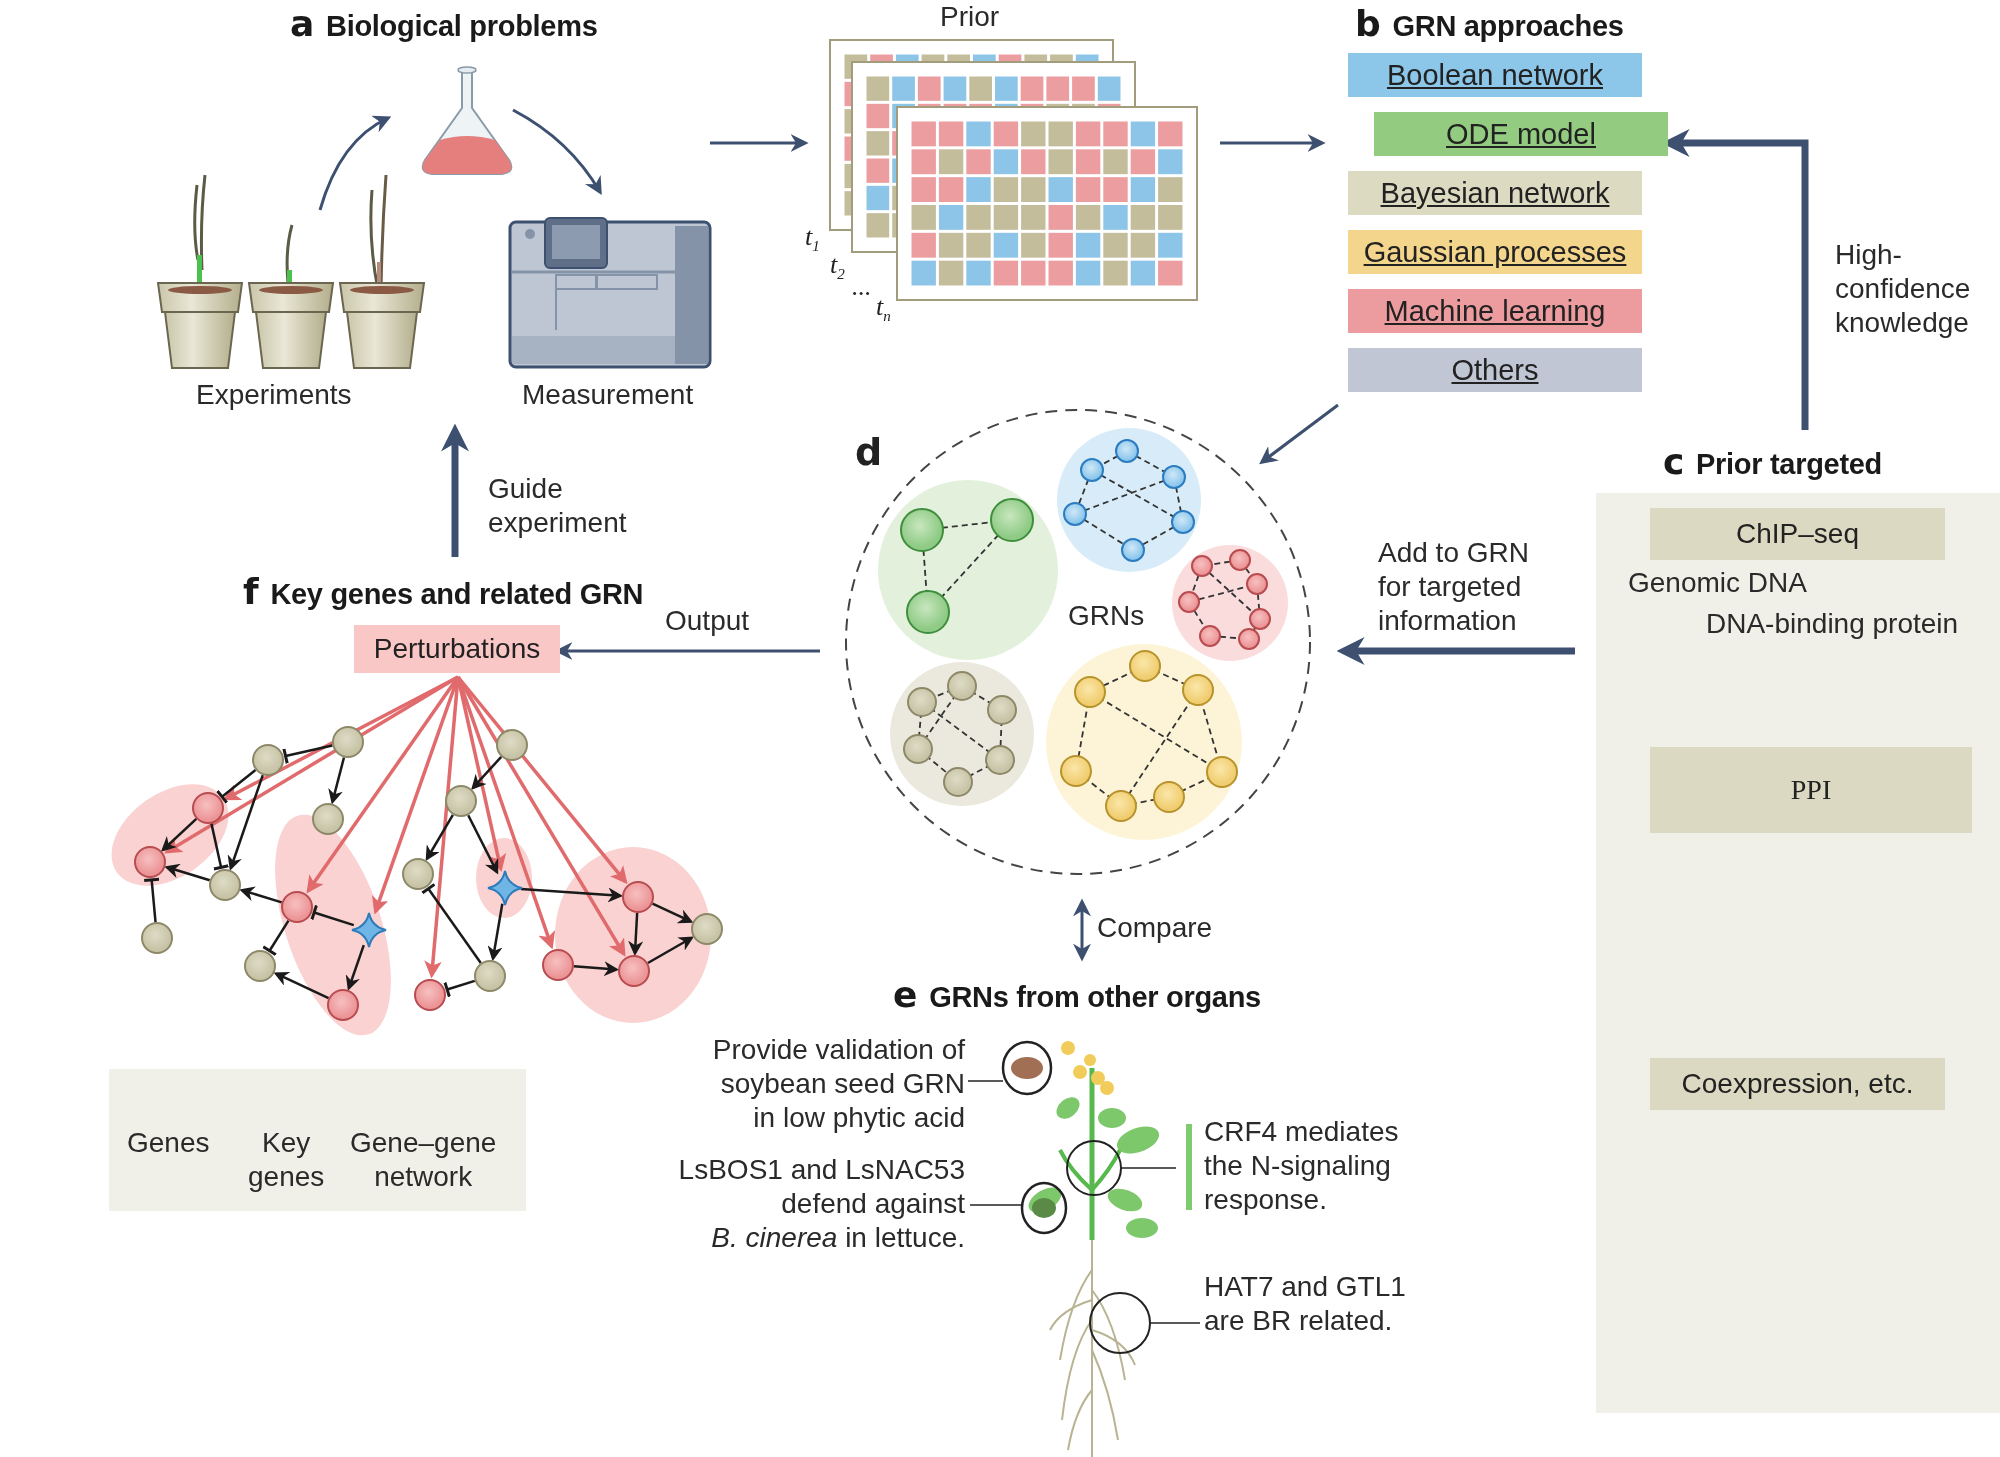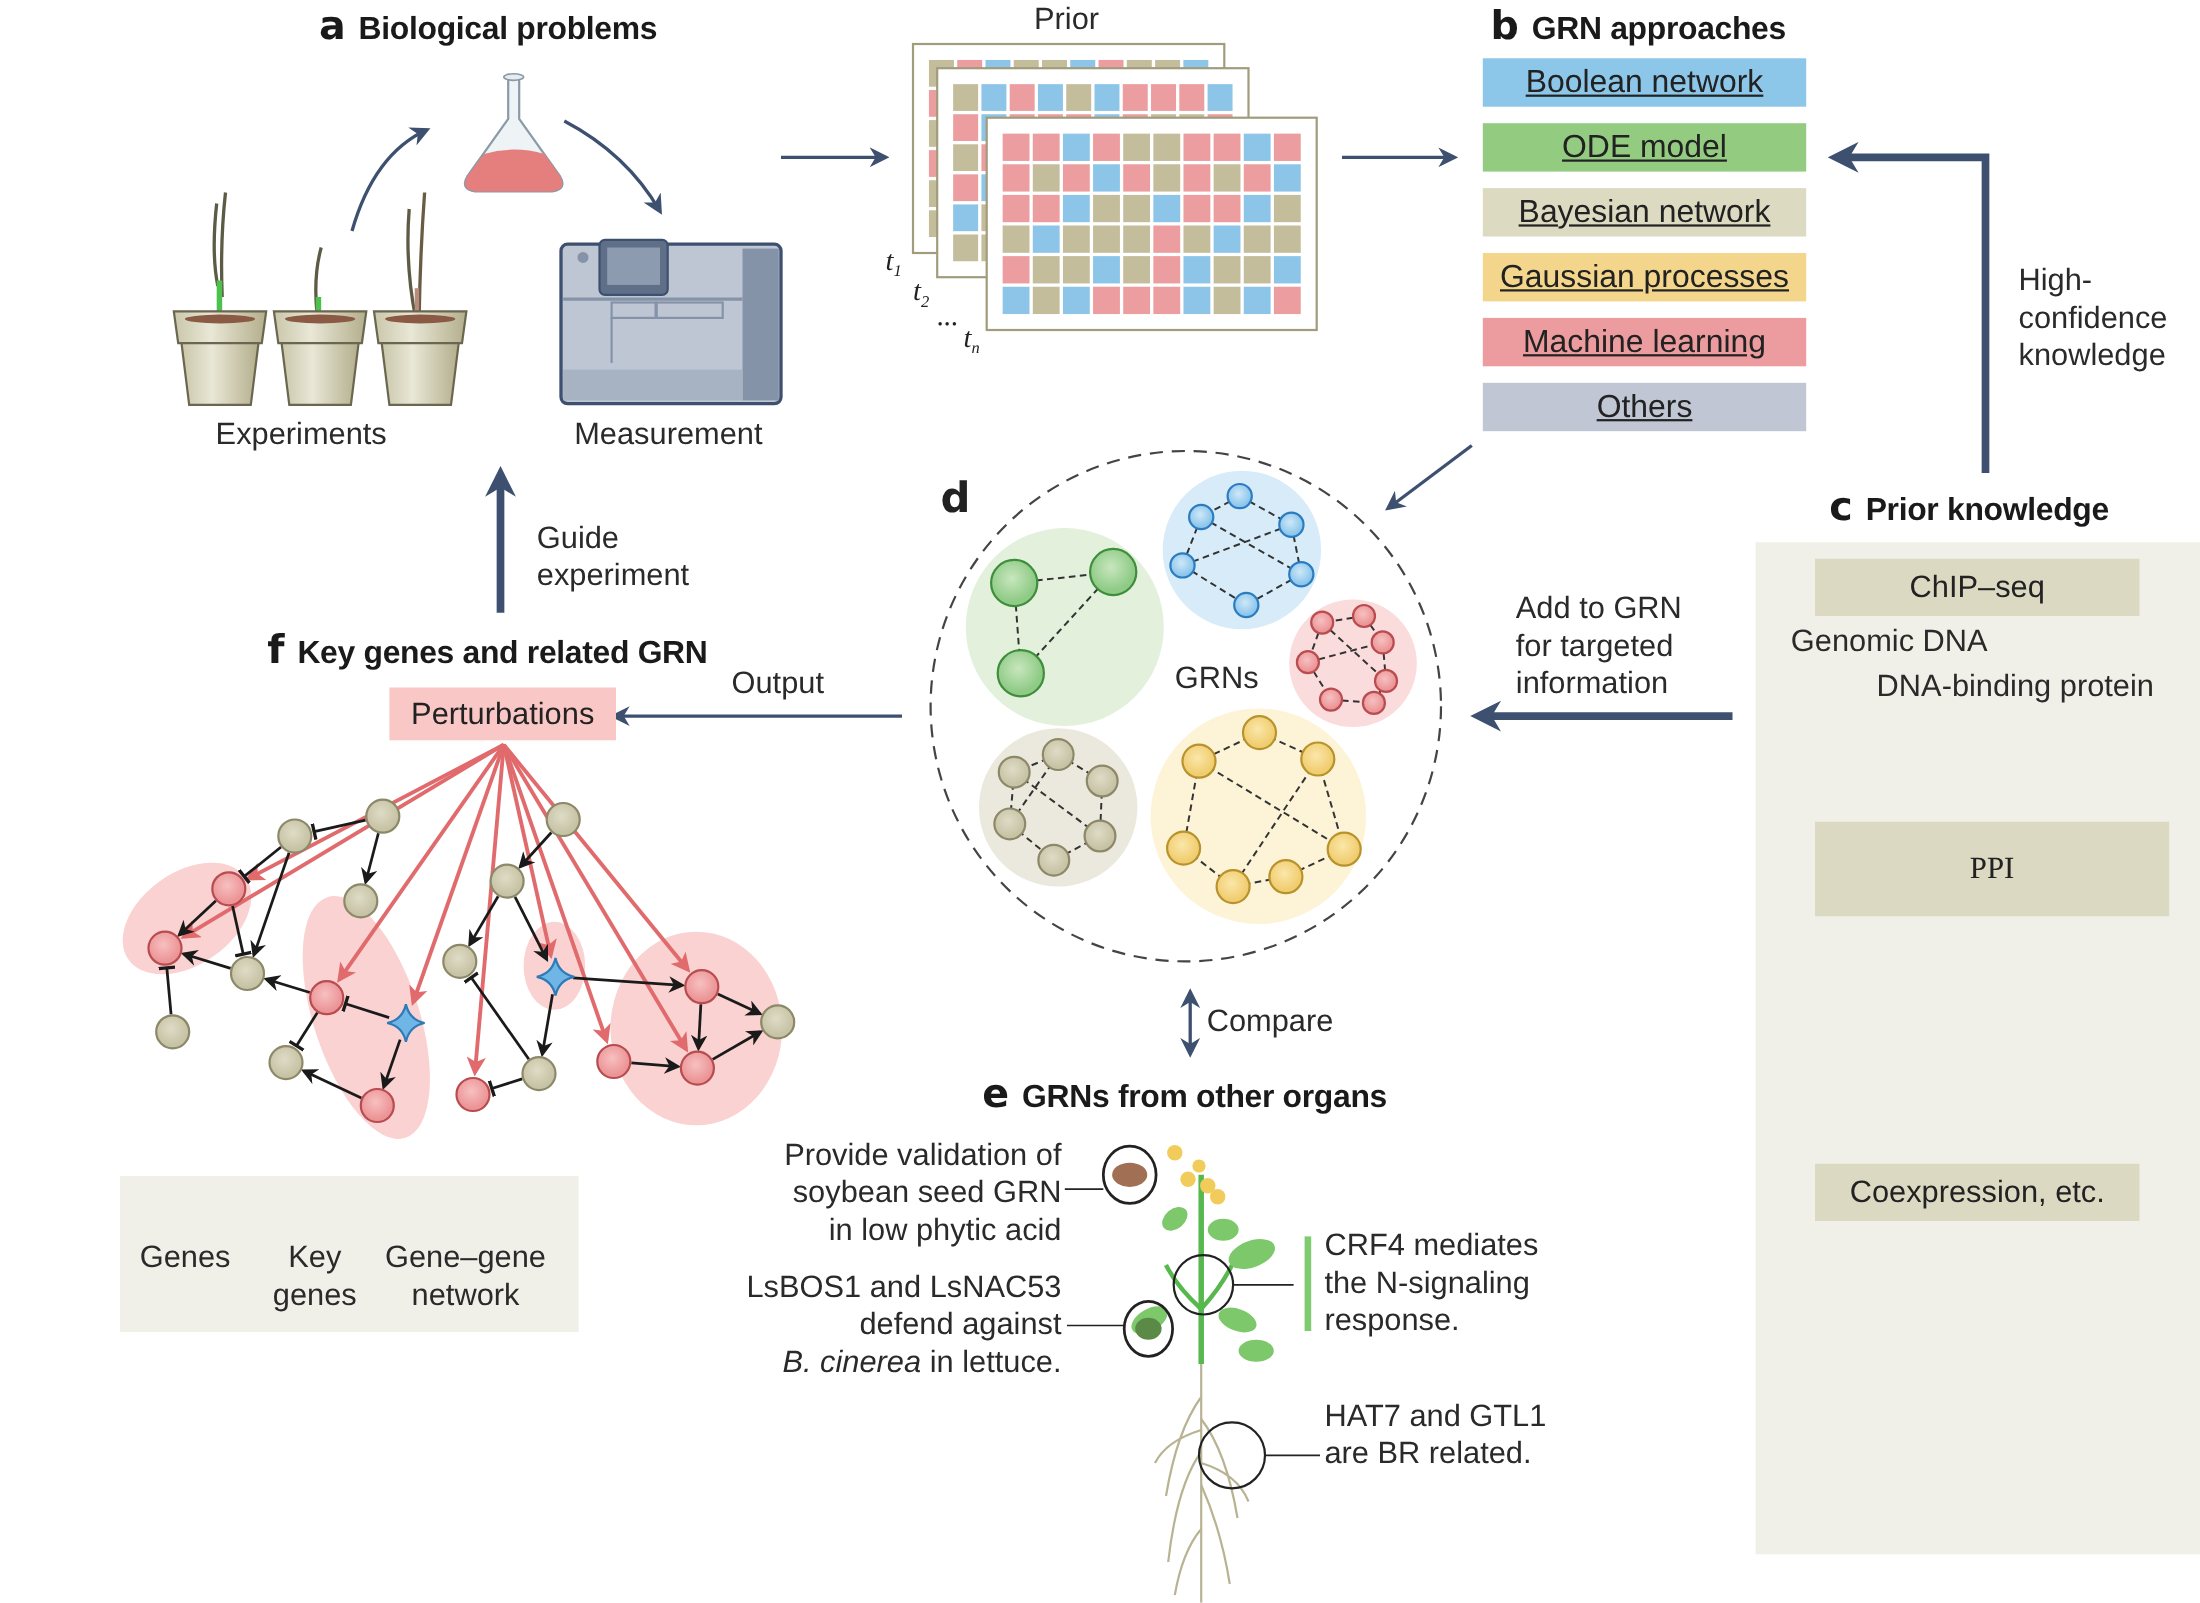--- a/index.html
+++ b/index.html
@@ -587,34 +587,34 @@
 <div class="ttxt" style="left:805px; top:222px;">t<sub style="font-size:15px">1</sub></div>
 <div class="ttxt" style="left:830px; top:250px;">t<sub style="font-size:15px">2</sub></div>
 <div class="ttxt" style="left:852px; top:272px;">...</div>
 <div class="ttxt" style="left:876px; top:292px;">t<sub style="font-size:15px">n</sub></div>
 
 <div class="panel-title" style="left:1355px; top:3px;">
   <span class="panel-letter">b</span><span>GRN approaches</span>
 </div>
 <div id="approaches">
     <div class="approach" style="top: 53px; background: rgb(140, 198, 233);">Boolean network</div>
-    <div class="approach" style="top: 112px; background: rgb(147, 204, 128);">ODE model</div>
+    <div class="approach" style="top: 112px; background: rgb(147, 204, 128); margin-left: 26px;">ODE model</div>
     <div class="approach" style="top: 171px; background: rgb(221, 218, 194);">Bayesian network</div>
     <div class="approach" style="top: 230px; background: rgb(243, 214, 140); text-align: right;">Gaussian processes</div>
     <div class="approach" style="top: 289px; background: rgb(236, 156, 158);">Machine learning</div>
     <div class="approach" style="top: 348px; background: rgb(192, 198, 212);">Others</div>
   </div>
 <div class="label" style="left:1835px; top:238px;">
   <div>High-</div>
     <div>confidence</div>
     <div>knowledge</div>
 </div>
 
 <div class="panel-title" style="left:1663px; top:441px;">
-  <span class="panel-letter">c</span><span>Prior knowledge</span>
+  <span class="panel-letter">c</span><span>Prior targeted</span>
 </div>
 <div class="prior-box" style="top:493px;"></div>
 <div class="prior-item" style="left:1650px; top:508px; width:295px; height:52px;">ChIP–seq</div>
 <div class="label" style="left:1628px; top:566px;">Genomic DNA</div>
 <div class="label" style="left:1706px; top:607px;">DNA-binding protein</div>
 <div class="prior-item" style="left:1650px; top:747px; width:322px; height:86px;font-family:Liberation Serif, serif;">PPI</div>
 <div class="prior-item" style="left:1650px; top:1058px; width:295px; height:52px;">Coexpression, etc.</div>
 <div class="label" style="left:1378px; top:536px;">
   <div>Add to GRN</div>
     <div>for targeted</div>

